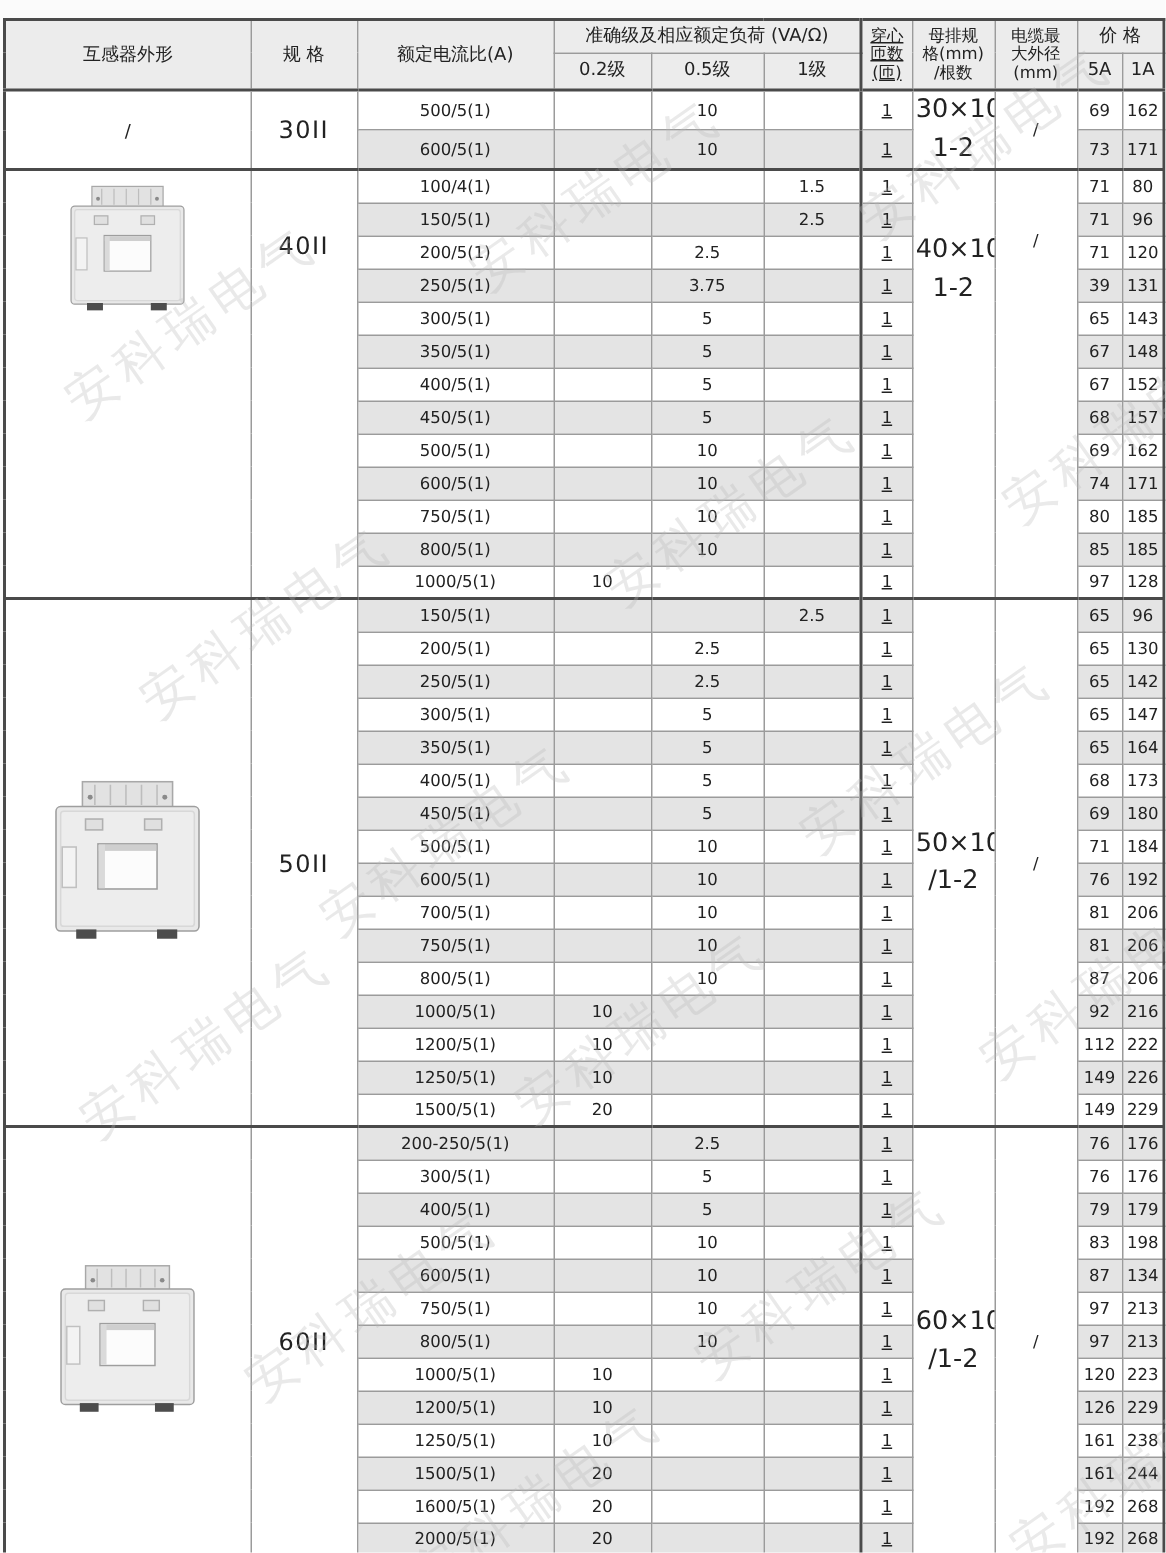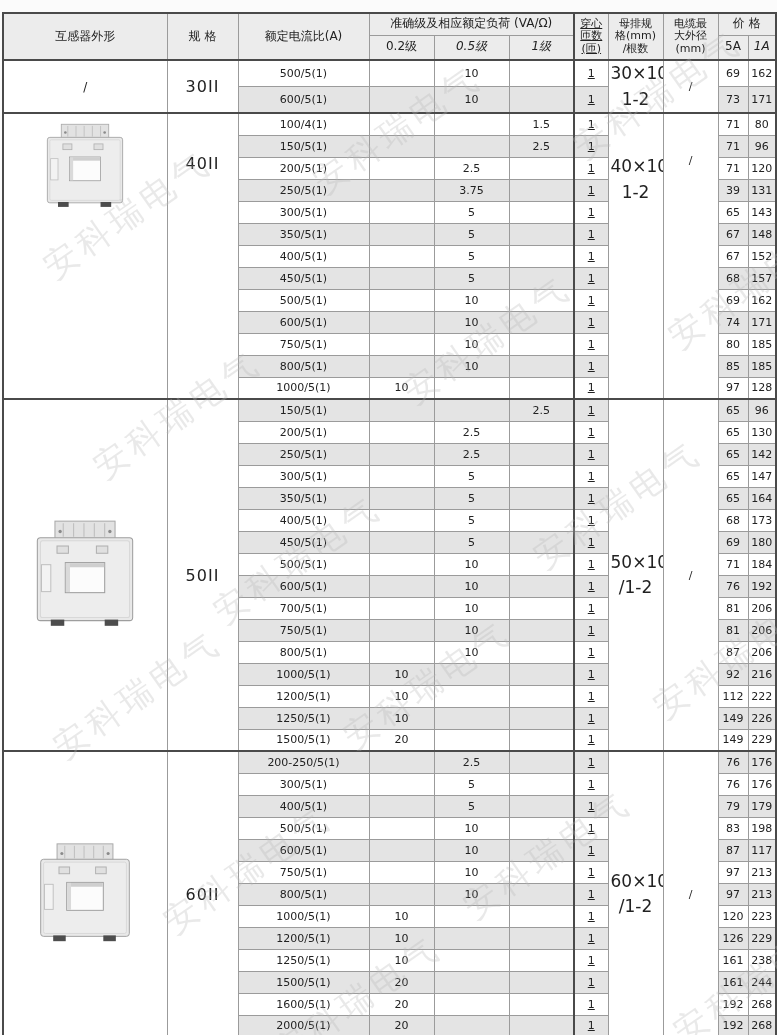--- a/index.html
+++ b/index.html
@@ -31,21 +31,21 @@
   thead th {
     background:#ececec;
     font-weight:normal;
     font-size:12px;
     line-height:1.15;
   }
   thead tr.h1 th { height:22px; }
   thead tr.h2 th { height:25px; }
   th.multiline { white-space:pre-line; font-size:11px; }
   
-  th.nol { border-left:none;font-style:italic; }
+  th.nol { border-left:none; }
   
   .bl-bold { border-left:2px solid #4a4a4a !important;text-decoration:underline; }
   
   tr.sec-first td { border-top:2px solid #4a4a4a; }
 
   tbody td { height:22px; font-size:11px; }
   tr.gray td { background:#e4e4e4; }
   tr.white td { background:#ffffff; }
   td.merged-cell { background:#ffffff !important; }
   tr.gray td.in-stripe { background:#e4e4e4; }
@@ -503,21 +503,21 @@
           <td class="in-stripe">83</td>
           <td class="in-stripe">198</td>
         </tr>
         <tr class="gray">
           <td class="in-stripe">600/5(1)</td>
           <td class="in-stripe"></td>
           <td class="in-stripe">10</td>
           <td class="in-stripe"></td>
           <td class="in-stripe bl-bold">1</td>
           <td class="in-stripe">87</td>
-          <td class="in-stripe">117</td>
+          <td class="in-stripe">134</td>
         </tr>
         <tr class="white">
           <td class="in-stripe">750/5(1)</td>
           <td class="in-stripe"></td>
           <td class="in-stripe">10</td>
           <td class="in-stripe"></td>
           <td class="in-stripe bl-bold">1</td>
           <td class="in-stripe">97</td>
           <td class="in-stripe">213</td>
         </tr>

